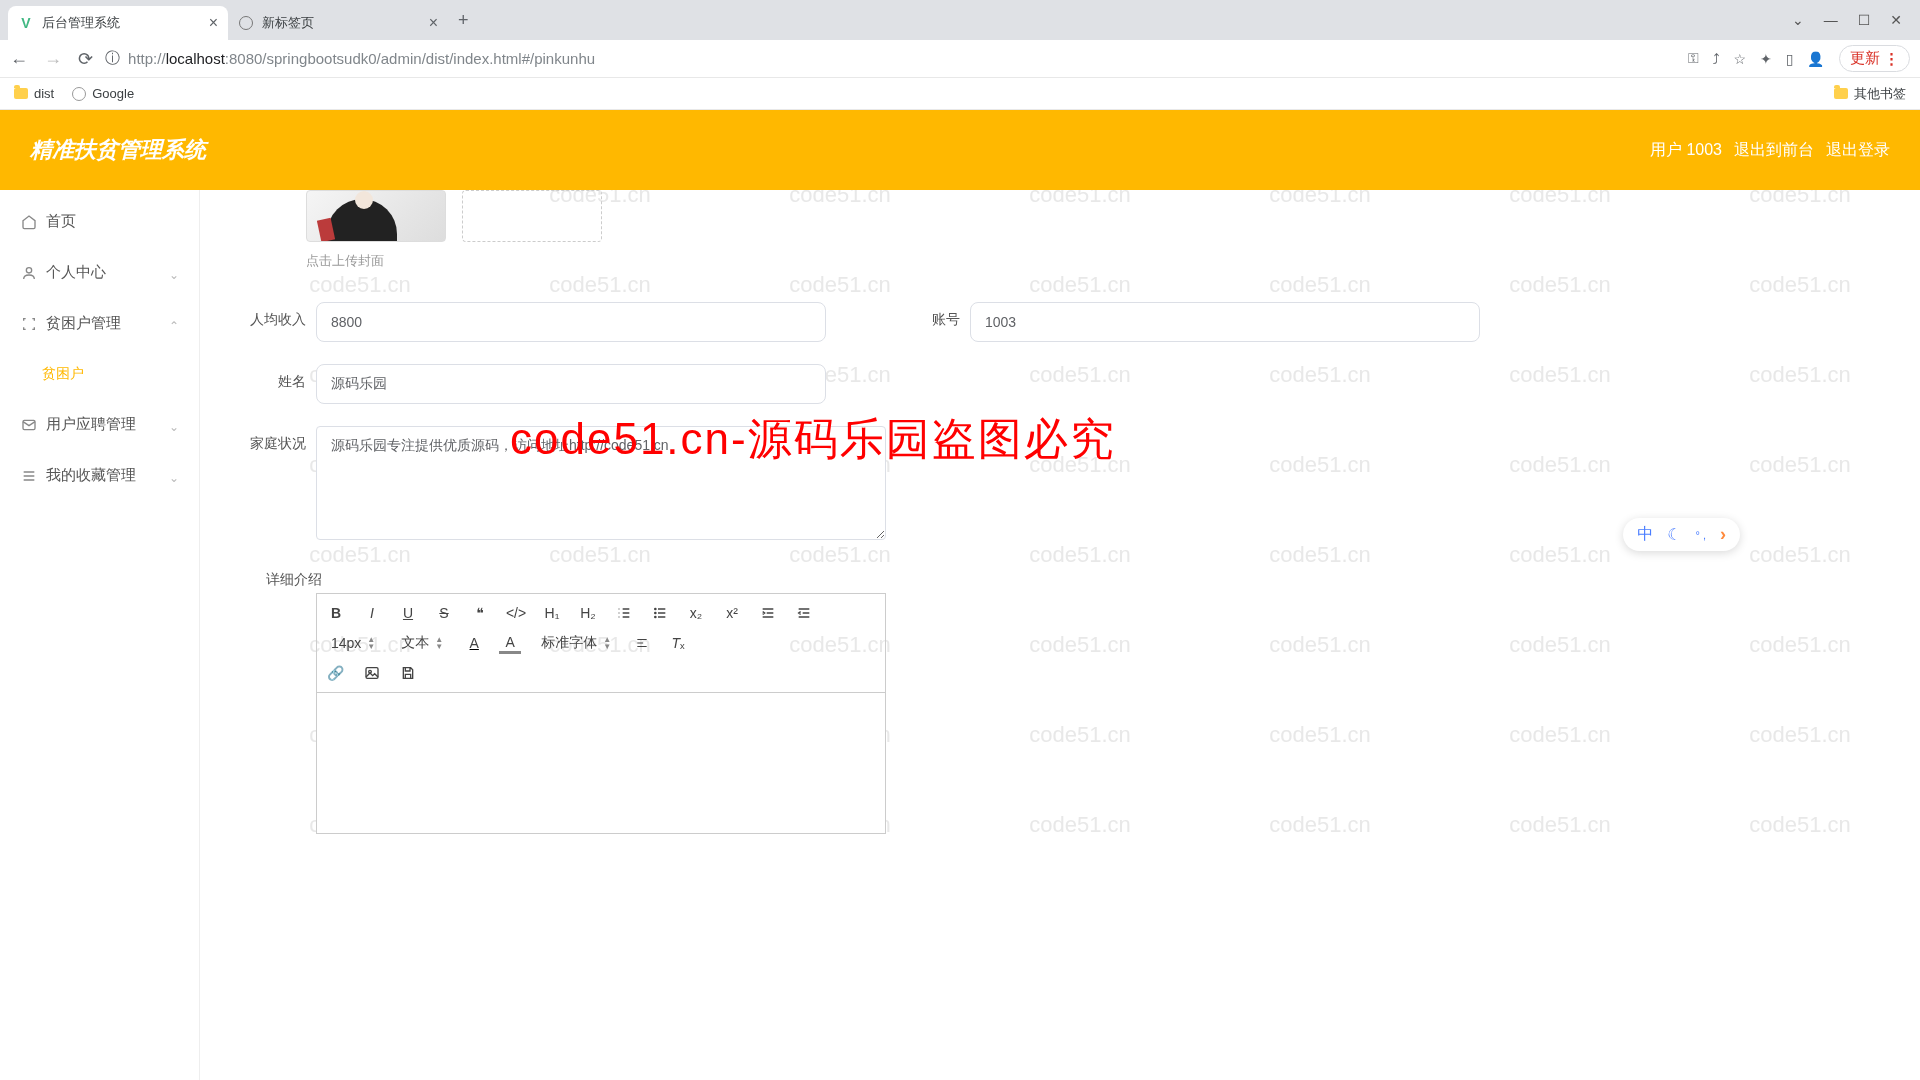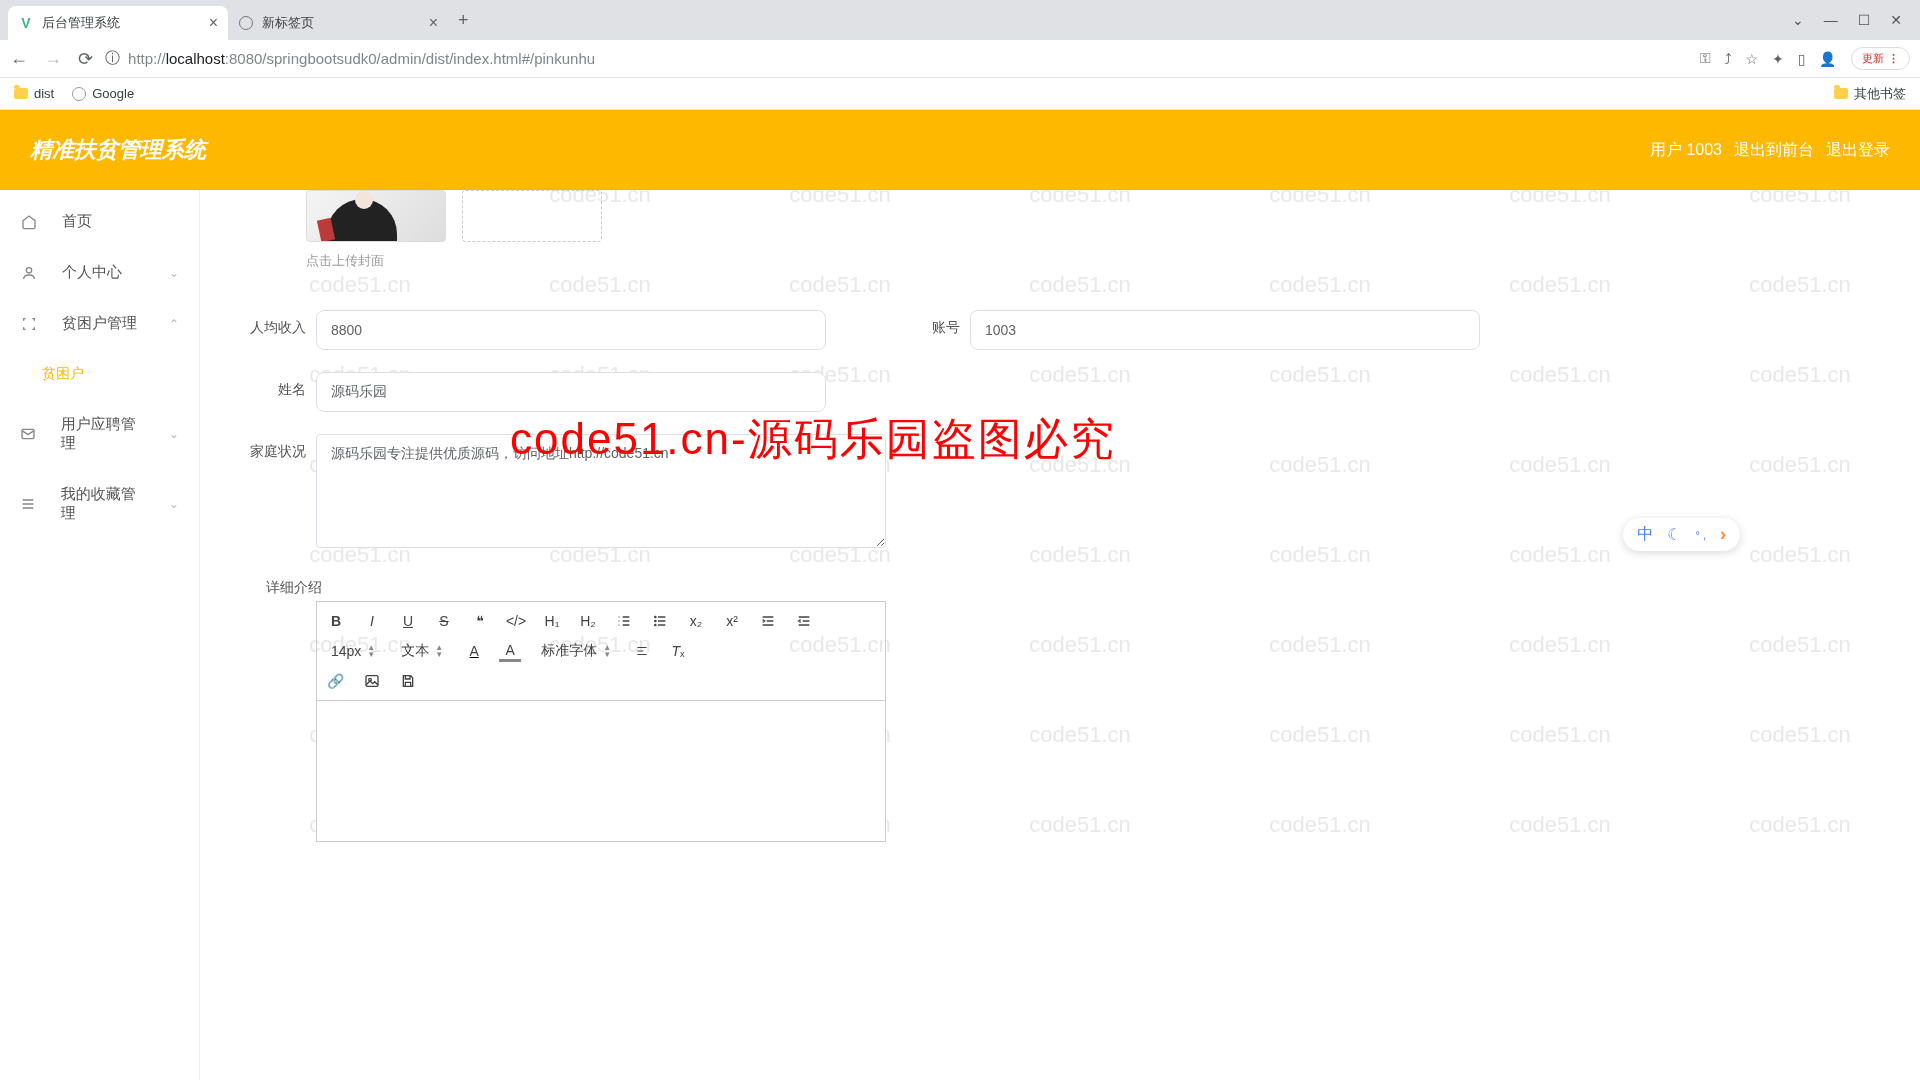--- a/index.html
+++ b/index.html
@@ -14,43 +14,43 @@
 .tab .close{margin-left:auto;font-size:16px;color:#5f6368}
 .vue-icon{color:#41b883;font-weight:bold;font-size:14px}
 .globe-icon{width:14px;height:14px;border:1.5px solid #777;border-radius:50%;position:relative}
 .chrome-wc{margin-left:auto;display:flex;gap:20px;color:#555;padding-right:10px}
 .chrome-addr{height:38px;background:#fff;display:flex;align-items:center;padding:0 10px;gap:12px;position:relative;z-index:10;border-bottom:1px solid #e8e8e8}
 .nav-icons{display:flex;gap:16px;color:#5f6368;font-size:18px}
 .url-bar{flex:1;display:flex;align-items:center;gap:8px;font-size:15px;color:#5f6368}
 .url-bar .url-text{color:#202124}
 .url-bar .url-text .dim{color:#80868b}
 .addr-right{display:flex;gap:14px;align-items:center;color:#5f6368}
-.update-btn{border:1px solid #dadce0;border-radius:16px;padding:3px 10px;color:#d93025;font-size:11px;display:flex;align-items:center;gap:4px}
+.update-btn{border:1px solid #dadce0;border-radius:16px;padding:3px 10px;color:#d93025;font-size:15px;display:flex;align-items:center;gap:4px}
 .bookmark-bar{height:32px;background:#fff;display:flex;align-items:center;padding:0 14px;gap:18px;font-size:13px;color:#3c4043;position:relative;z-index:10;border-bottom:1px solid #e8e8e8}
 .bm-item{display:flex;align-items:center;gap:6px}
 .bm-right{margin-left:auto}
 .folder-icon{width:14px;height:11px;background:#ffd04c;border-radius:2px;position:relative}
 .folder-icon:before{content:"";position:absolute;top:-3px;left:0;width:6px;height:3px;background:#ffd04c;border-radius:2px 2px 0 0}
 .app-header{height:80px;background:#ffb800;display:flex;align-items:center;padding:0 30px;color:#fff;position:relative;z-index:10}
 .app-title{font-size:22px;font-weight:bold;font-style:italic}
 .header-right{margin-left:auto;display:flex;gap:12px;font-size:16px}
 .app-body{display:flex;height:calc(1080px - 40px - 38px - 32px - 80px);position:relative;z-index:2}
 .sidebar{width:200px;background:#fff;border-right:1px solid #eee;padding-top:6px}
-.menu-item{display:flex;align-items:center;padding:16px 20px;font-size:15px;color:#555;gap:24px;cursor:pointer}
+.menu-item{display:flex;align-items:flex-end;padding:16px 20px;font-size:15px;color:#555;gap:8px;cursor:pointer}
 .menu-item.sub{padding-left:42px;color:#ffb800;font-size:14px}
 .menu-item .chev{margin-left:auto;font-size:12px;color:#bbb}
 .mi-icon{width:18px;height:18px;display:flex;align-items:center;justify-content:center;color:#888}
 .content{flex:1;padding:0 42px 30px 42px;overflow-y:auto}
 .upload-row{display:flex;gap:16px;margin-bottom:10px;margin-left:64px}
 .thumb{width:140px;height:52px;background:linear-gradient(135deg,#f5f5f5,#ddd);border:1px solid #ddd;border-radius:4px;overflow:hidden;position:relative}
 .thumb .art{position:absolute;bottom:0;left:20px;width:70px;height:42px;background:#222;border-radius:40px 40px 0 0}
 .thumb .art:before{content:"";position:absolute;top:-8px;left:28px;width:18px;height:18px;border-radius:50%;background:#f2e6db}
 .thumb .leg{position:absolute;left:-8px;bottom:0;width:14px;height:22px;background:#bb3b3b;transform:rotate(-12deg)}
 .upload-placeholder{width:140px;height:52px;border:1px dashed #ccc;border-radius:4px}
-.upload-tip{margin-left:64px;color:#999;font-size:13px;margin-bottom:40px}
+.upload-tip{margin-left:64px;color:#999;font-size:13px;margin-bottom:32px}
 .form-row{display:flex;align-items:flex-start;margin-bottom:22px}
 .form-label{width:64px;text-align:right;margin-right:10px;padding-top:9px;color:#555;font-size:14px}
 .form-input{height:40px;border:1px solid #dcdfe6;border-radius:8px;padding:0 14px;font-size:14px;color:#606266;background:#fff}
 .form-input.w510{width:510px}
 .form-textarea{width:570px;height:114px;border:1px solid #dcdfe6;border-radius:4px;padding:10px 14px;font-size:14px;color:#606266;resize:both;font-family:inherit}
 .two-col{display:flex;gap:70px}
 .editor{width:570px;border:1px solid #ccc;margin-left:74px}
 .editor-toolbar{border-bottom:1px solid #ccc;padding:4px 8px}
 .tb-row{display:flex;align-items:center;gap:14px;padding:4px 0;flex-wrap:wrap}
 .tb-btn{width:22px;height:22px;display:flex;align-items:center;justify-content:center;color:#444;font-size:14px;cursor:pointer}

